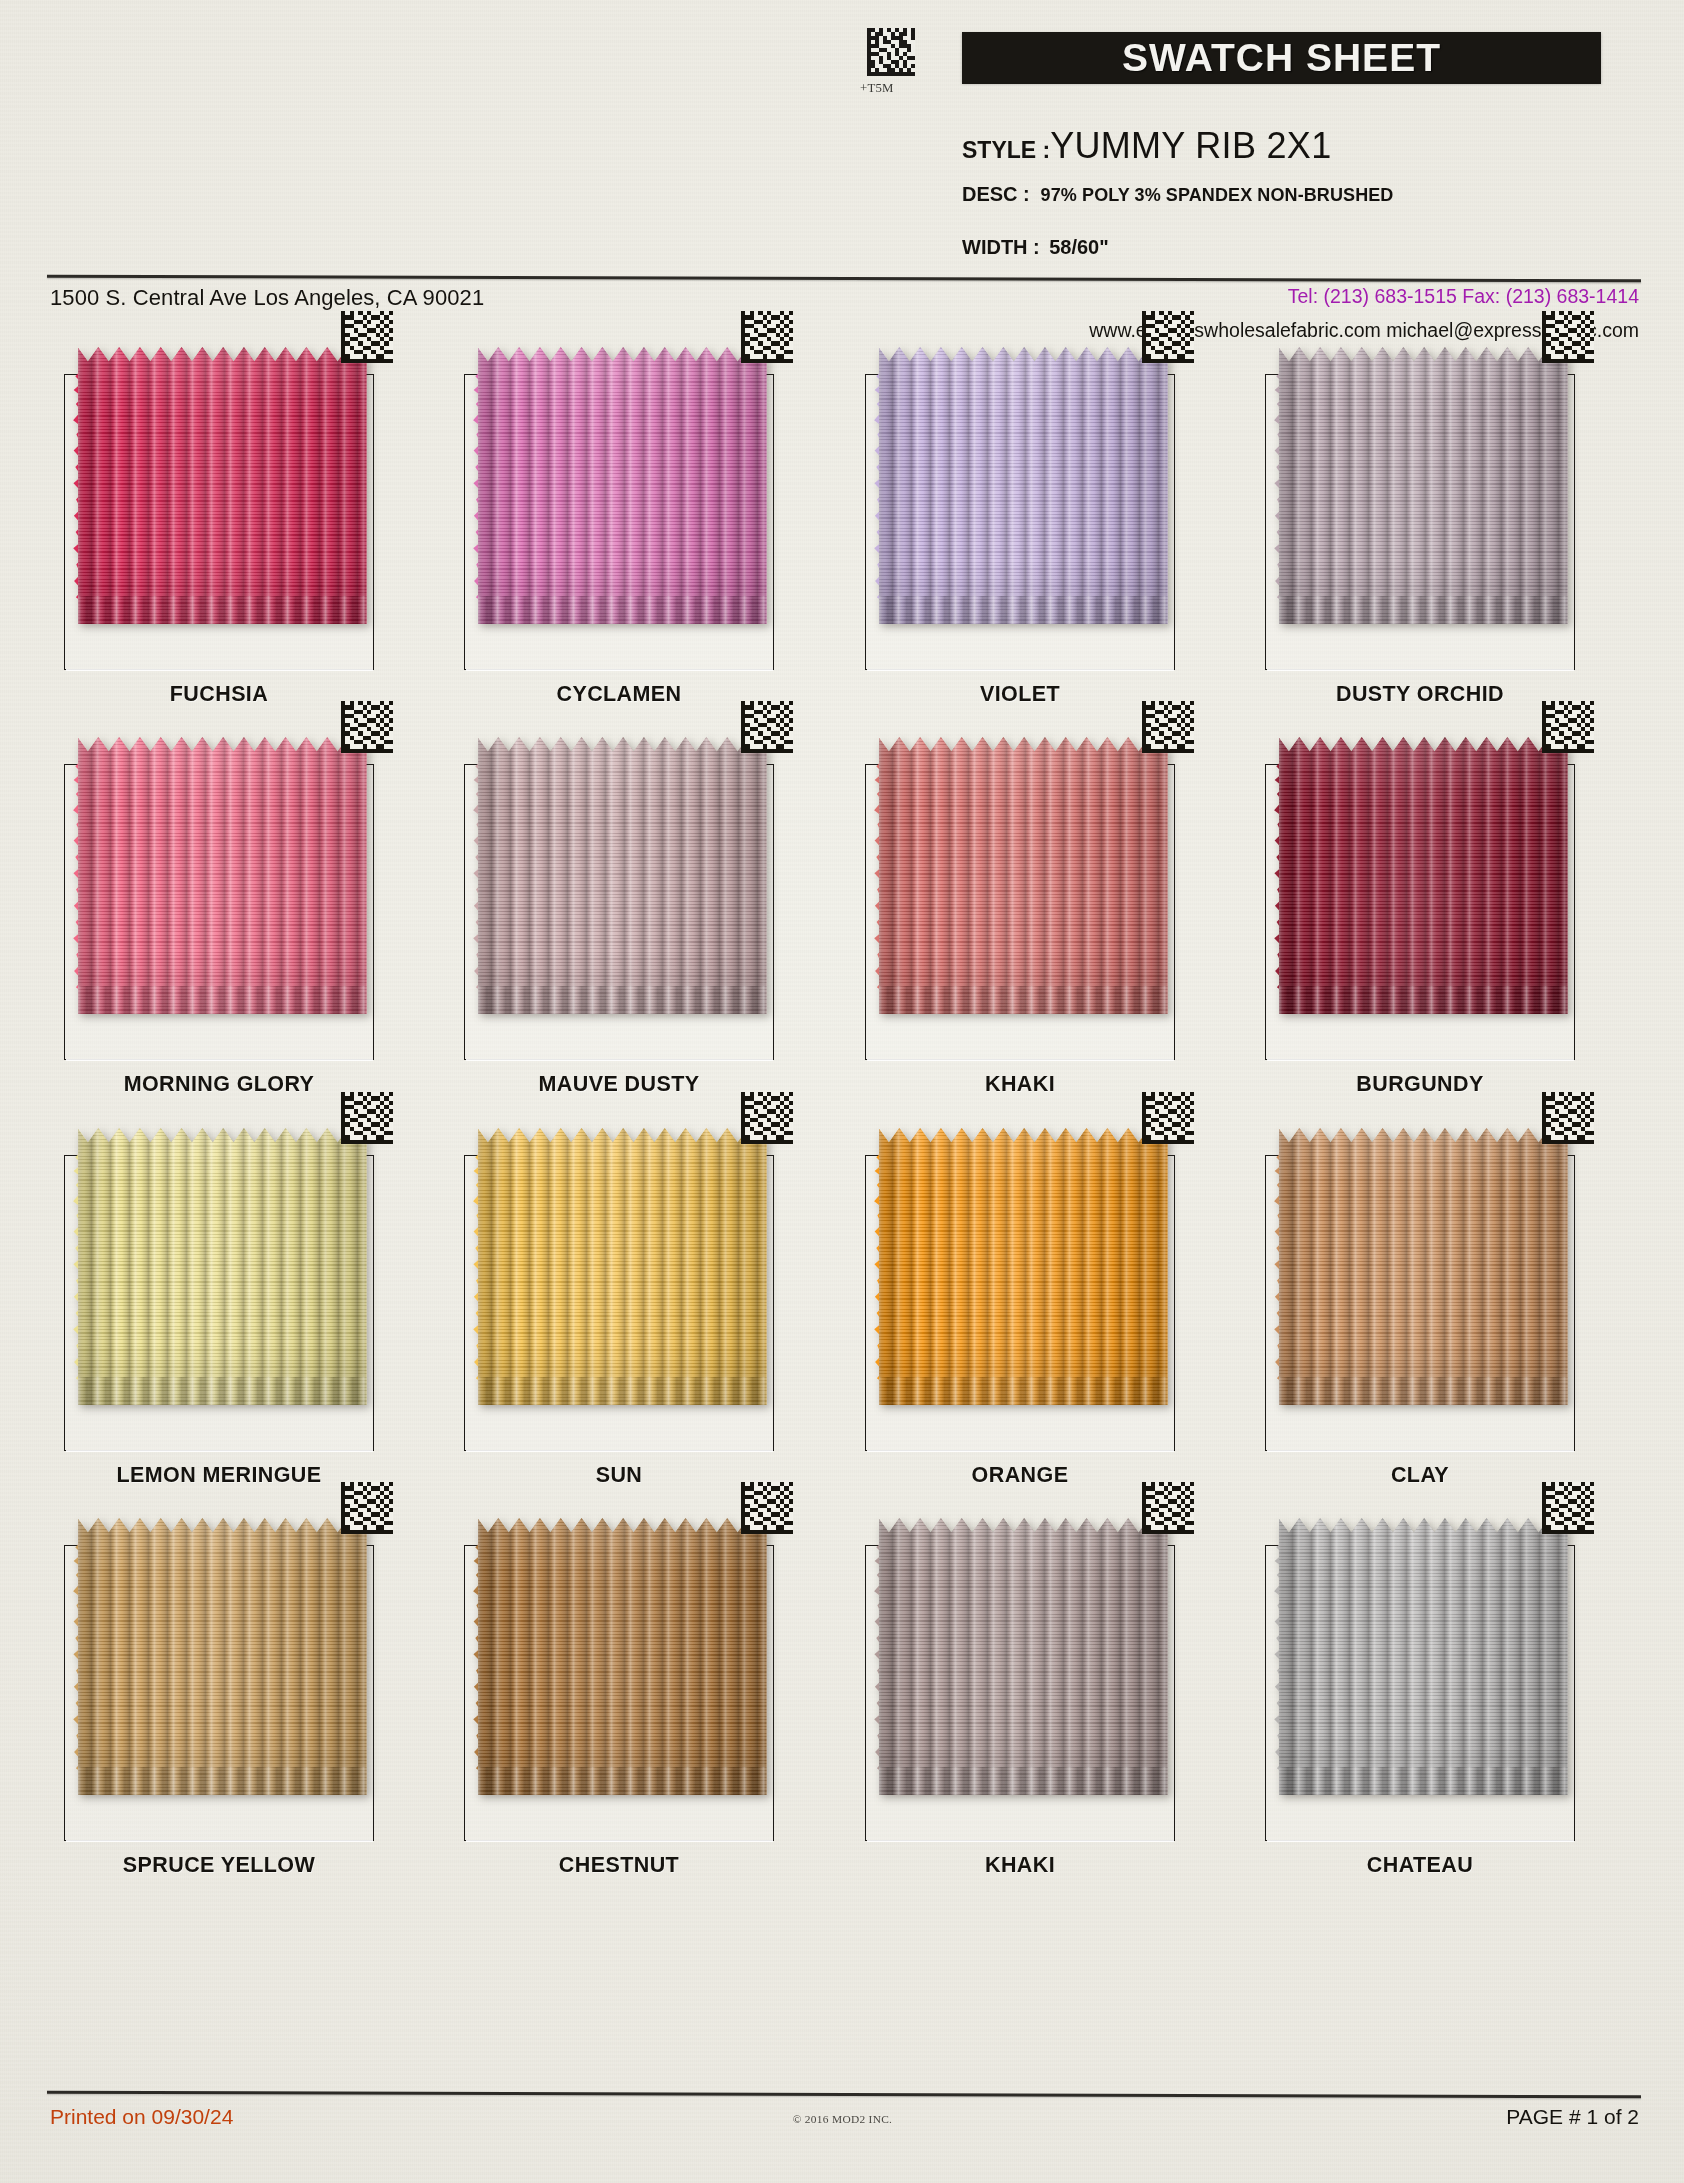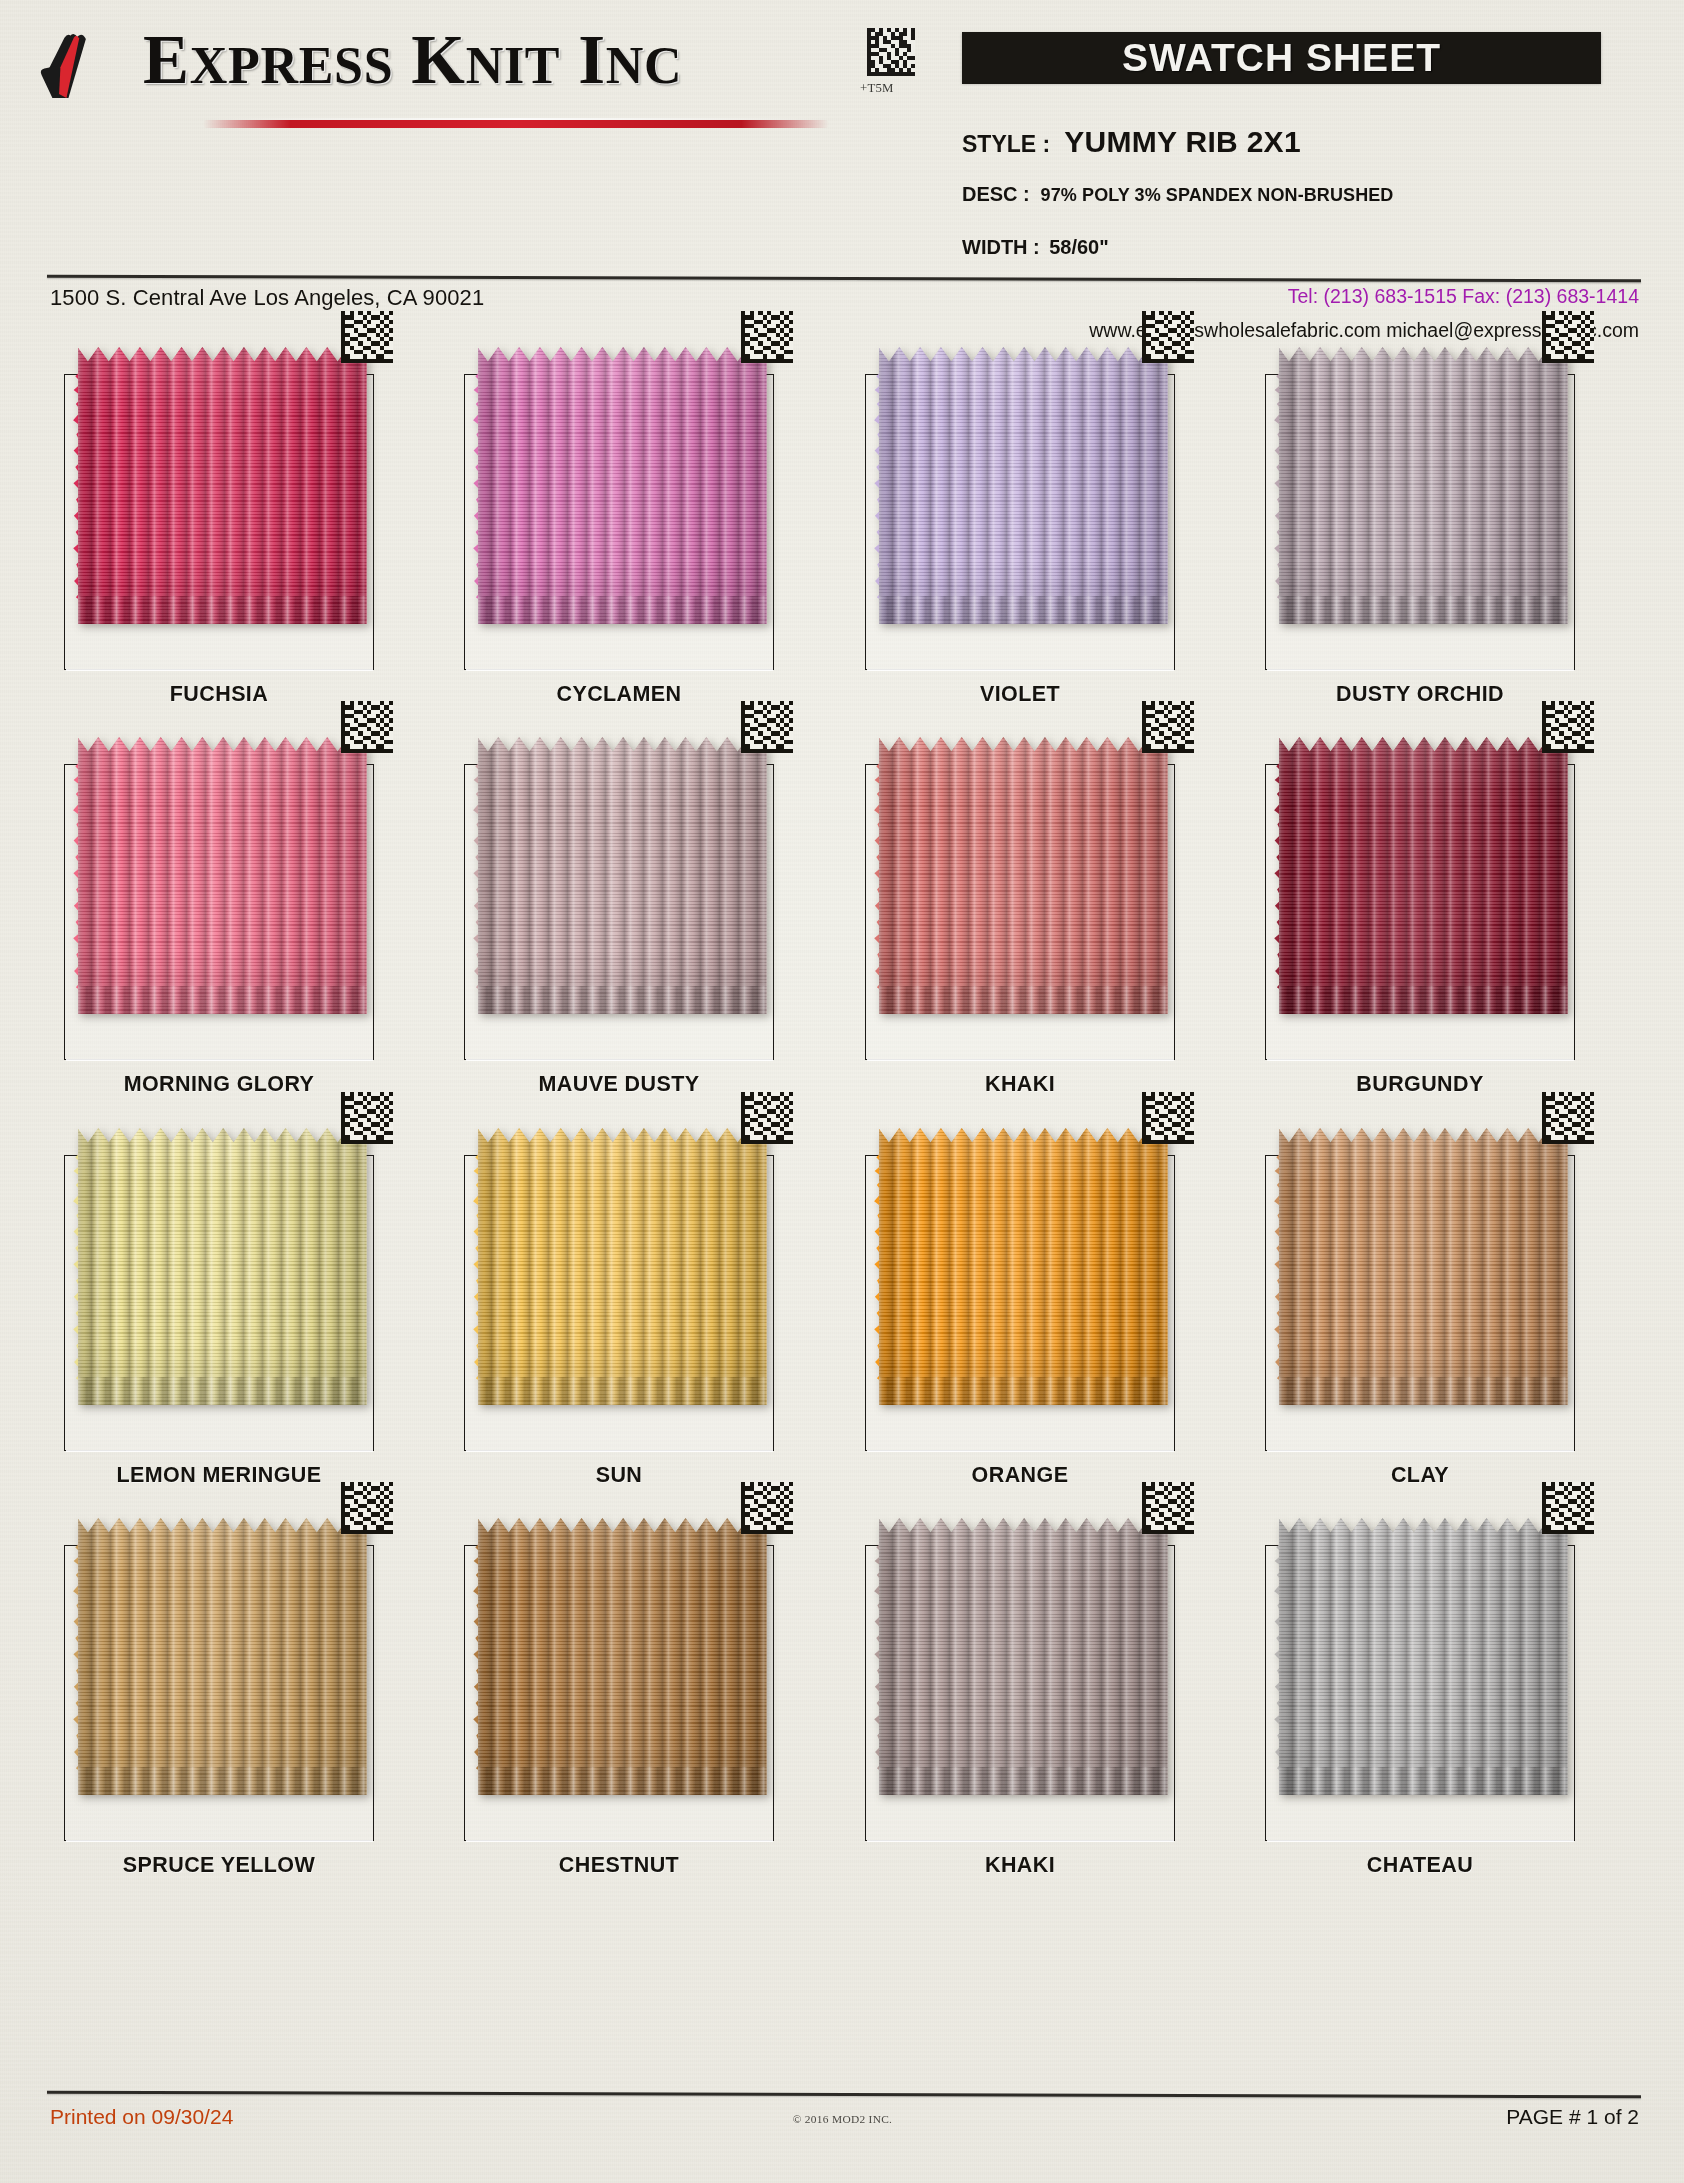--- a/index.html
+++ b/index.html
@@ -63,21 +63,21 @@
   }
   .swatch-banner span{
     color:#f3f2ee; font-size:39px; font-weight:700; letter-spacing:1px;
     text-shadow:1.3px 1.3px 1.3px rgba(0,0,0,.6);
   }
 
   .meta-row { position:absolute; color:#14120f; white-space:nowrap; }
   .meta-label { font-weight:700; }
   .style-row { left:962px; top:125px; font-size:23px; }
   .style-row .meta-label{ font-size:23px; }
-  .style-row .meta-val { font-size:30px; font-weight:700; margin-left:14px; letter-spacing:0.3px; }
+  .style-row .meta-val { font-size:36px; font-weight:400; margin-left:0; letter-spacing:0.3px; }
   .desc-row  { left:962px; top:183px; font-size:20px; }
   .desc-row .meta-val { font-size:18px; font-weight:600; margin-left:10.8px; letter-spacing:0.1px;}
   .width-row { left:962px; top:236px; font-size:20px; }
   .width-row .meta-val { font-size:20px; font-weight:600; margin-left:9.4px; }
 
   .head-rule {
     position:absolute; left:47px; top:277px; width:1594px; height:3.4px;
     background:#2c2a26;
     transform:rotate(0.17deg);
     box-shadow:0 1.3px 1.3px rgba(0,0,0,.18);
@@ -191,31 +191,20 @@
                 font-family:"Liberation Serif", serif; font-size:11.4px; color:#4a4843; letter-spacing:0.3px; }
   .foot-right { position:absolute; right:46px; top:2105px; font-size:21px; color:#15130f; }
 </style>
 </head>
 <body>
 
 <div class="paper"></div>
 
 <div class="sheet">
 
-  <div class="logo-wrap">
-    <svg class="logo-mark" viewBox="0 0 130 120">
-      <path d="M20 62 L44 14 Q49 6 55 12 L40 66 Z" fill="#1a1a1a"></path>
-      <path d="M26 104 L10 70 Q6 62 14 60 L34 56 L52 12 Q58 4 64 14 L38 104 Z" fill="#1a1a1a"></path>
-      <path d="M62 14 Q70 4 76 16 L50 104 L28 104 Z" fill="#1a1a1a"></path>
-      <path d="M38 58 L58 14 Q62 8 66 15 L47 104 L36 98 Z" fill="#d9262f"></path>
-    </svg>
-    <div class="logo-text"><span class="cap">E</span><span class="sm">XPRESS</span> <span class="cap">K</span><span class="sm">NIT</span> <span class="cap">I</span><span class="sm">NC</span></div>
-    <div class="logo-rule"></div>
-    <div class="logo-rule-hl"></div>
-  </div>
 
   <svg class="dm-head" viewBox="0 0 12 12" shape-rendering="crispEdges">
     <rect width="12" height="12" fill="#efeee8"></rect>
     <g fill="#1b1917">
       <rect x="0" y="0" width="1" height="12"></rect>
       <rect x="0" y="11" width="12" height="1"></rect>
       <rect x="1" y="0" width="1" height="1"></rect>
         <rect x="3" y="0" width="1" height="1"></rect>
       <rect x="5" y="0" width="1" height="1"></rect>
         <rect x="7" y="0" width="1" height="1"></rect>

